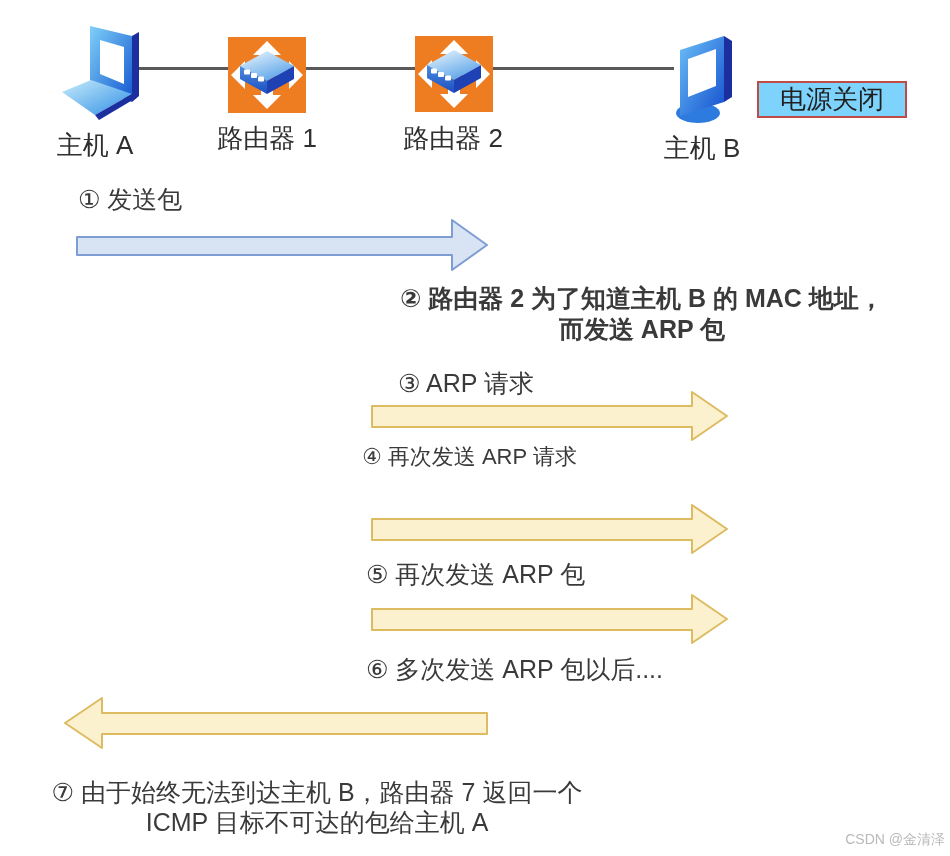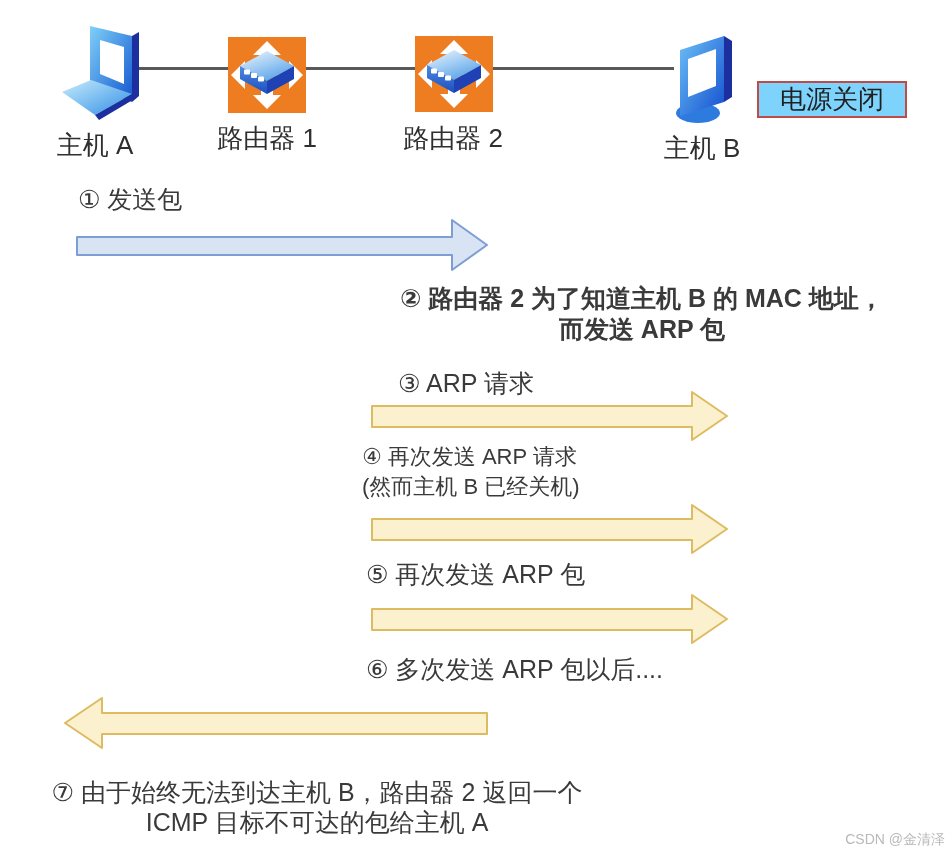--- a/index.html
+++ b/index.html
@@ -128,21 +128,20 @@
 
   <div class="t" style="left:366px;top:368px;margin-left:32px;">③ ARP 请求</div>
   <div class="abs" style="left:370px;top:390px;">
     <svg width="360" height="52" viewBox="0 0 360 52">
       <path d="M2,16 L322,16 L322,2 L357,26 L322,50 L322,37 L2,37 Z" fill="#fcf1ce" stroke="#ddbb60" stroke-width="2" stroke-linejoin="round"></path>
     </svg>
   </div>
 
   <div class="step4 abs" style="left:362px;top:442px;">
     <div>④ 再次发送 ARP 请求</div>
-    <div>(然而主机 B 已经关机)</div>
   </div>
   <div class="abs" style="left:370px;top:503px;">
     <svg width="360" height="52" viewBox="0 0 360 52">
       <path d="M2,16 L322,16 L322,2 L357,26 L322,50 L322,37 L2,37 Z" fill="#fcf1ce" stroke="#ddbb60" stroke-width="2" stroke-linejoin="round"></path>
     </svg>
   </div>
 
   <div class="t" style="left:366px;top:559px;">⑤ 再次发送 ARP 包</div>
   <div class="abs" style="left:370px;top:593px;">
     <svg width="360" height="52" viewBox="0 0 360 52">
@@ -152,19 +151,19 @@
 
   <div class="t" style="left:366px;top:654px;">⑥ 多次发送 ARP 包以后....</div>
 
   <div class="abs" style="left:62px;top:695px;">
     <svg width="427" height="56" viewBox="0 0 427 56">
       <path d="M425,18 L40,18 L40,3 L3,28 L40,53 L40,39 L425,39 Z" fill="#fcf1ce" stroke="#ddbb60" stroke-width="2" stroke-linejoin="round"></path>
     </svg>
   </div>
 
   <div class="step7">
-    <div>⑦ 由于始终无法到达主机 B，路由器 2 返回一个</div>
+    <div>⑦ 由于始终无法到达主机 B，路由器 7 返回一个</div>
     <div>ICMP 目标不可达的包给主机 A</div>
   </div>
 
   <div class="watermark">CSDN @金清泽</div>
 
 </div>
 
 </body></html>

